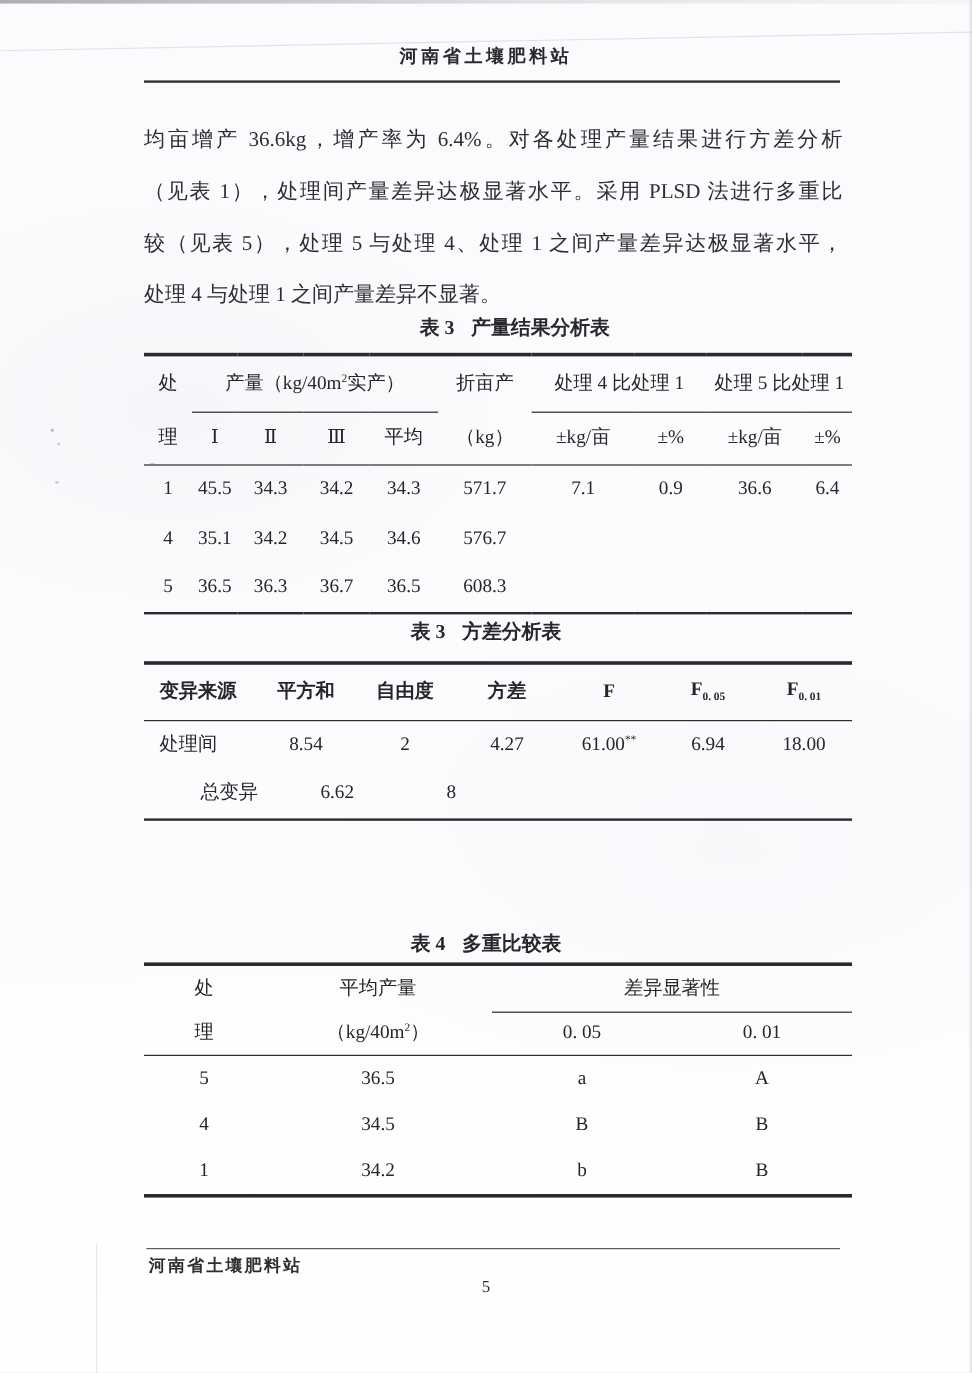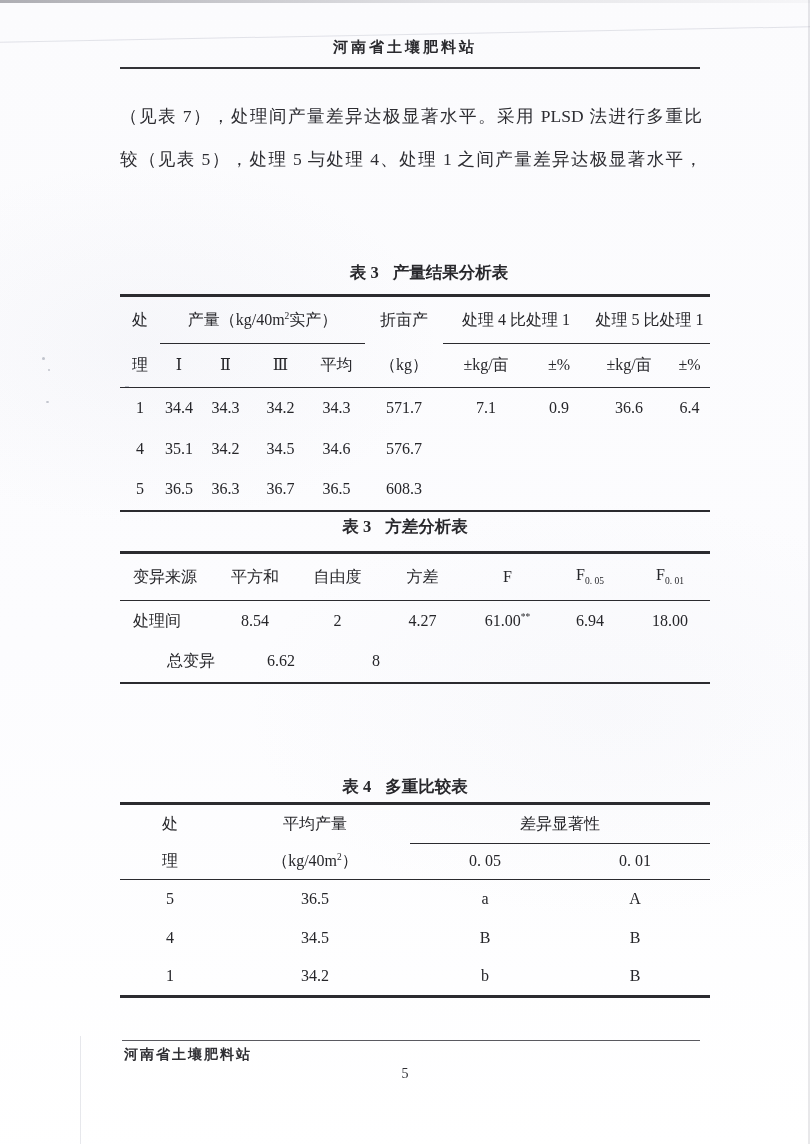--- a/index.html
+++ b/index.html
@@ -52,21 +52,21 @@
   
   .yield { top:294px; }
   .yield tr.h1 td { height:48px; }
   .yield td.grp { border-bottom:1.5px solid #2b2b2f; }
   .yield tr.h2 td { height:44px; border-bottom:1.5px solid #2b2b2f; }
   .yield tr.data td { height:41px; }
   .yield tr.data.lastrow td { border-bottom:2px solid #2b2b2f; }
 
   
   .anova { top:551px; }
-  .anova tr.h td { height:48px; border-bottom:1.5px solid #2b2b2f; }
+  .anova tr.h td { height:48px; border-bottom:1.5px solid #2b2b2f;font-weight:bold; }
   .anova td.src { text-align:left; padding-left:13px; }
   .anova tr.data td { height:41px; }
   .anova tr.data.lastrow td { border-bottom:2.5px solid #2b2b2f;text-align:right; }
 
   
   .cmp { top:802px; }
   .cmp tr.h1 td { height:40px; }
   .cmp td.siggrp { border-bottom:1.5px solid #2b2b2f; }
   .cmp tr.h2 td { height:36px; border-bottom:1.8px solid #2b2b2f; }
   .cmp tr.data td { height:39px; }
@@ -88,22 +88,24 @@
   <div class="crease-v"></div>
   <div class="speck" style="left:42px;top:357px;width:3px;height:3px;"></div>
   <div class="speck" style="left:48px;top:369px;width:2px;height:2px;"></div>
   <div class="speck" style="left:46px;top:401px;width:3px;height:2px;"></div>
   <div class="speck" style="left:125px;top:386px;width:4px;height:1px;border-radius:0;"></div>
 
   <div class="doc-header-org">河南省土壤肥料站</div>
   <div class="header-rule"></div>
 
   <div class="paragraph">
-    <div class="pline">（见表 7），处理间产量差异达极显著水平。采用 PLSD 法进行多重比</div>
+    <div class="pline">均亩增产 36.6kg，增产率为 6.4%。对各处理产量结果进行方差分析</div>
+    <div class="pline">（见表 1），处理间产量差异达极显著水平。采用 PLSD 法进行多重比</div>
     <div class="pline">较（见表 5），处理 5 与处理 4、处理 1 之间产量差异达极显著水平，</div>
+    <div class="pline last">处理 4 与处理 1 之间产量差异不显著。</div>
   </div>
 
   <div class="tbl-title" style="top:262px;margin-left:24px;">
     <span>表 3</span><span class="t-gap">产量结果分析表</span>
   </div>
   <table class="tbl yield">
     <colgroup>
       <col style="width:40px">
         <col style="width:38px">
         <col style="width:55px">
@@ -132,21 +134,21 @@
       <td>Ⅲ</td>
       <td>平均</td>
       <td>（kg）</td>
       <td>±kg/亩</td>
       <td>±%</td>
       <td>±kg/亩</td>
       <td>±%</td>
     </tr>
     <tr class="data">
       <td>1</td>
-      <td>34.4</td>
+      <td>45.5</td>
       <td>34.3</td>
       <td>34.2</td>
       <td>34.3</td>
       <td>571.7</td>
       <td>7.1</td>
       <td>0.9</td>
       <td>36.6</td>
       <td>6.4</td>
     </tr>
     <tr class="data">

